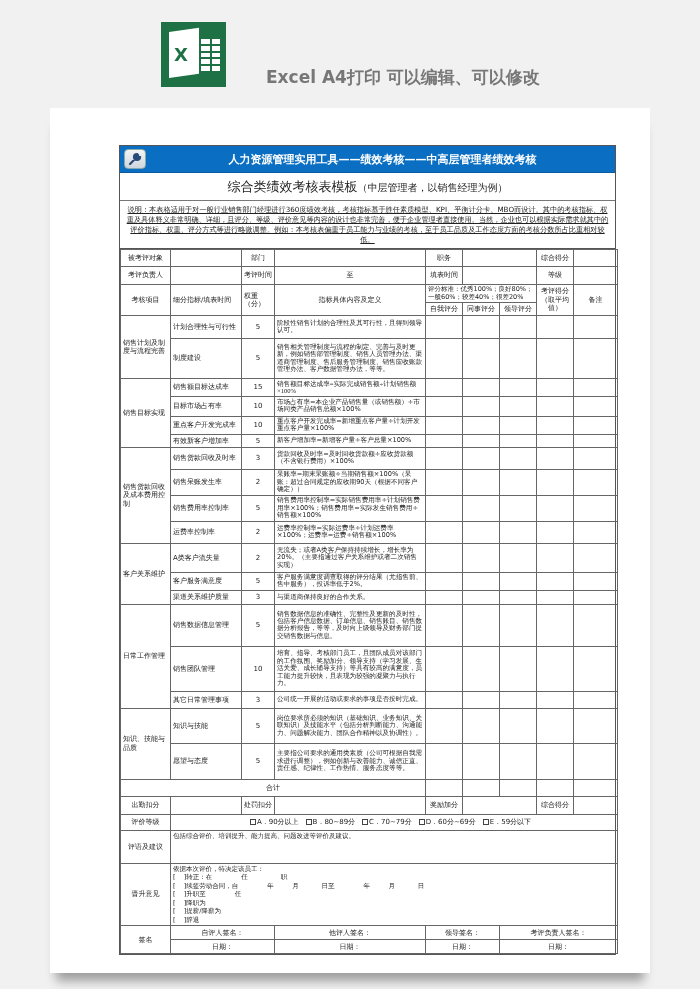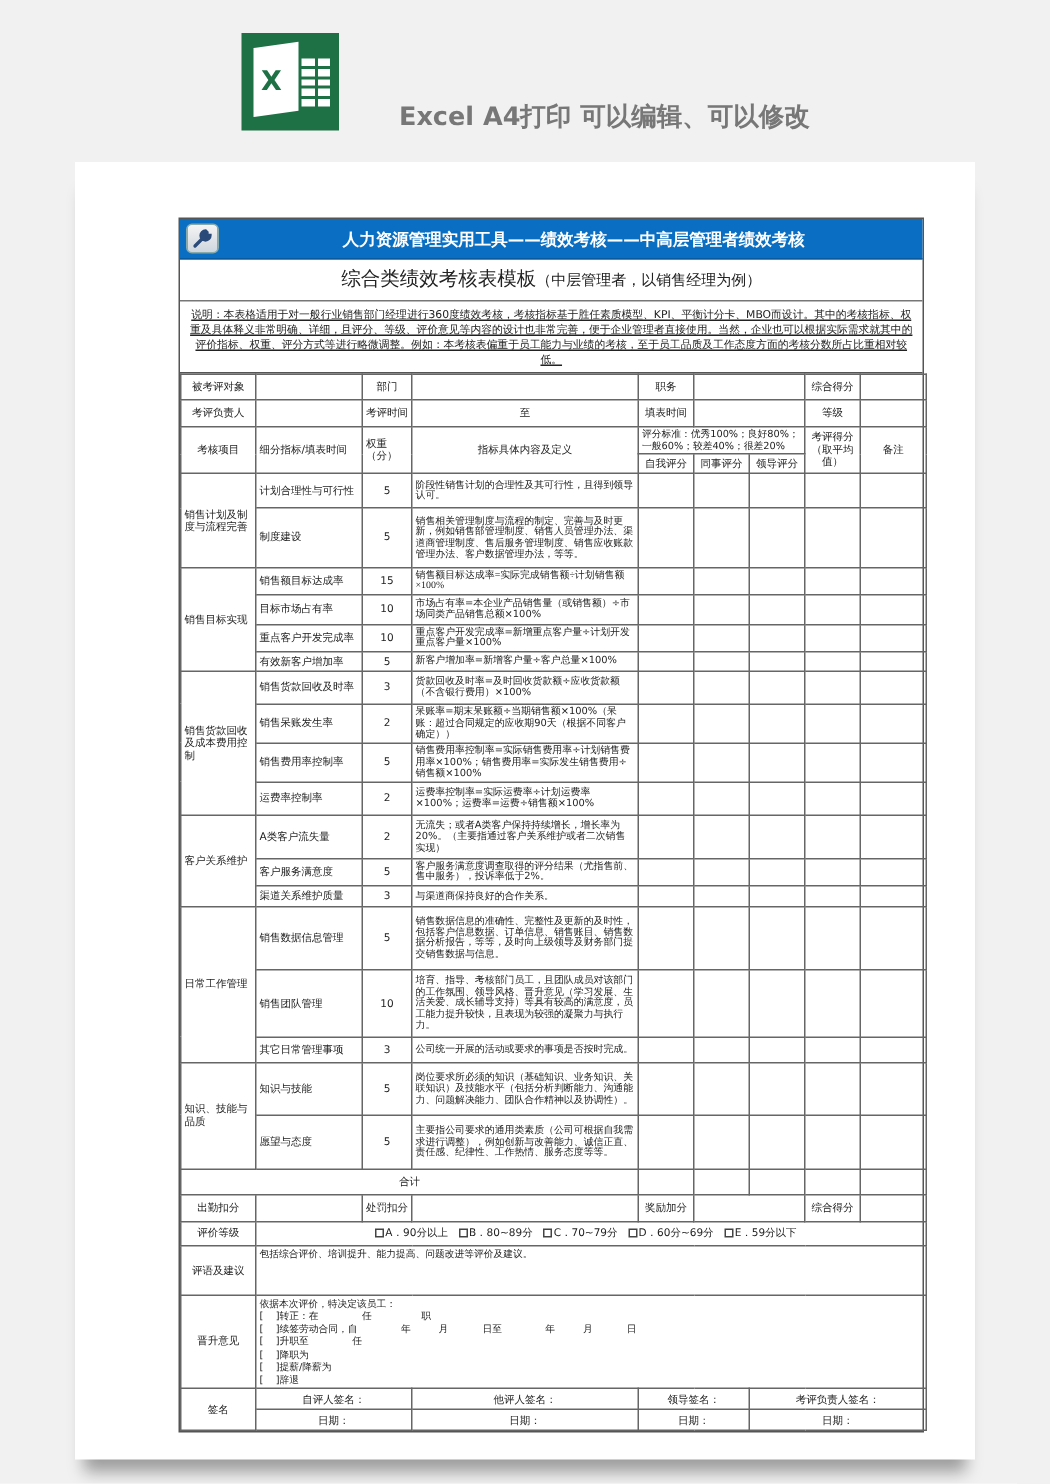--- a/index.html
+++ b/index.html
@@ -263,21 +263,21 @@
           <td class="l" style="font-size: 6.6px; line-height: 7.4px;">销售数据信息的准确性、完整性及更新的及时性，包括客户信息数据、订单信息、销售账目、销售数据分析报告，等等，及时向上级领导及财务部门提交销售数据与信息。</td>
           <td class="c"></td>
           <td class="c"></td>
           <td class="c"></td>
           <td class="c"></td>
           <td class="c"></td>
         </tr>
         <tr style="height: 45px;">
           <td class="l">销售团队管理</td>
           <td class="c">10</td>
-          <td class="l" style="font-size: 6.6px; line-height: 7.4px;">培育、指导、考核部门员工，且团队成员对该部门的工作氛围、领导风格、晋升意见（学习发展、生活关爱、成长辅导支持）等具有较高的满意度，员工能力提升较快，且表现为较强的凝聚力与执行力。</td>
+          <td class="l" style="font-size: 6.6px; line-height: 7.4px;">培育、指导、考核部门员工，且团队成员对该部门的工作氛围、奖励加分、领导支持（学习发展、生活关爱、成长辅导支持）等具有较高的满意度，员工能力提升较快，且表现为较强的凝聚力与执行力。</td>
           <td class="c"></td>
           <td class="c"></td>
           <td class="c"></td>
           <td class="c"></td>
           <td class="c"></td>
         </tr>
         <tr style="height: 17px;">
           <td class="l">其它日常管理事项</td>
           <td class="c">3</td>
           <td class="l" style="font-size: 6.6px; line-height: 7.4px;">公司统一开展的活动或要求的事项是否按时完成。</td>

